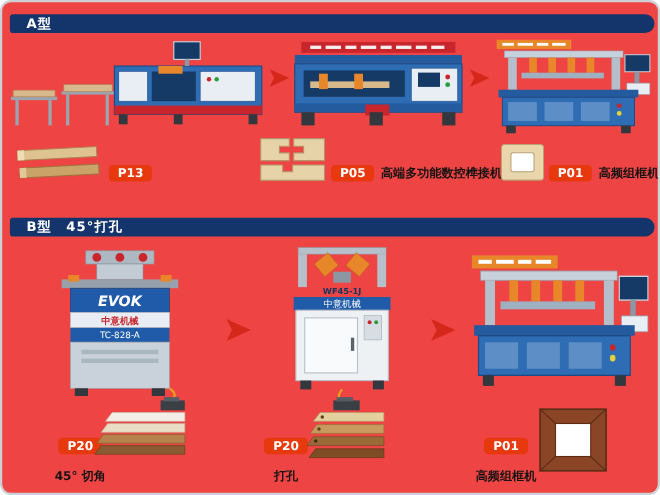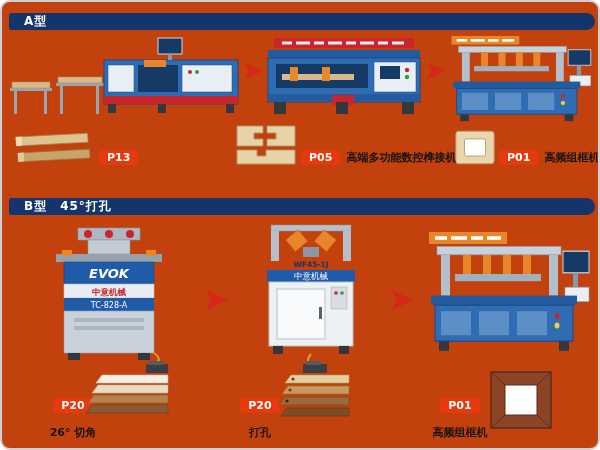--- a/index.html
+++ b/index.html
@@ -1,18 +1,18 @@
 <!DOCTYPE html>
 <html><head>
 <meta charset="utf-8">
 <style>
   * { margin:0; padding:0; box-sizing:border-box; }
   html,body { background:#fff; }
   body { width:600px; height:450px; font-family:"DejaVu Sans","Liberation Sans",sans-serif; }
-  .page { position:relative; width:600px; height:450px; background:#c2410c;
+  .page { position:relative; width:600px; height:450px; background:#ef4444;
           border:2px solid #cdd0d4; border-radius:10px; overflow:hidden; }
   .abs { position:absolute; }
   .sec-header { position:absolute; left:7px; width:586px; height:17px; background:#14356b;
                 border-radius:3px 9px 9px 3px; color:#fff; font-size:12px; font-weight:bold;
                 line-height:17px; padding-left:15px; letter-spacing:1px; }
   .steprow { position:absolute; display:flex; align-items:center; gap:6px; }
   .stepcol { position:absolute; display:flex; flex-direction:column; align-items:center; gap:12px; }
   .tag { display:inline-block; background:#e8380d; color:#fff; font-weight:bold; font-size:11px;
          line-height:15px; padding:0 8px; border-radius:4px; white-space:nowrap; }
   .cap { font-size:11px; font-weight:bold; color:#141414; white-space:nowrap; }
@@ -280,21 +280,21 @@
   </div>
 
   <div class="abs" style="left:423px; top:230px; width:170px; height:120px;">
     <svg viewBox="0 0 170 100" preserveAspectRatio="none">
         <use href="#hfm"></use>
       </svg>
   </div>
 
   <div class="stepcol" style="left:32px; top:396px; width:78px;">
     <span class="tag">P20</span>
-    <span class="cap">26° 切角</span>
+    <span class="cap">45° 切角</span>
   </div>
   <div class="abs" style="left:84px; top:371px; width:84px; height:44px;">
     <svg viewBox="0 0 84 44">
       <polygon points="16,2 82,2 82,10 10,10" fill="#f3efe6" stroke="#c9c2b2" stroke-width="0.6"></polygon>
       <polygon points="12,12 82,12 82,20 6,20" fill="#e8ddc4" stroke="#bfb092" stroke-width="0.6"></polygon>
       <polygon points="8,22 82,22 82,30 2,30" fill="#b5814c" stroke="#8a5c2d" stroke-width="0.6"></polygon>
       <polygon points="6,32 82,32 82,40 0,40" fill="#8a5a33" stroke="#63401f" stroke-width="0.6"></polygon>
     </svg>
   </div>
 

